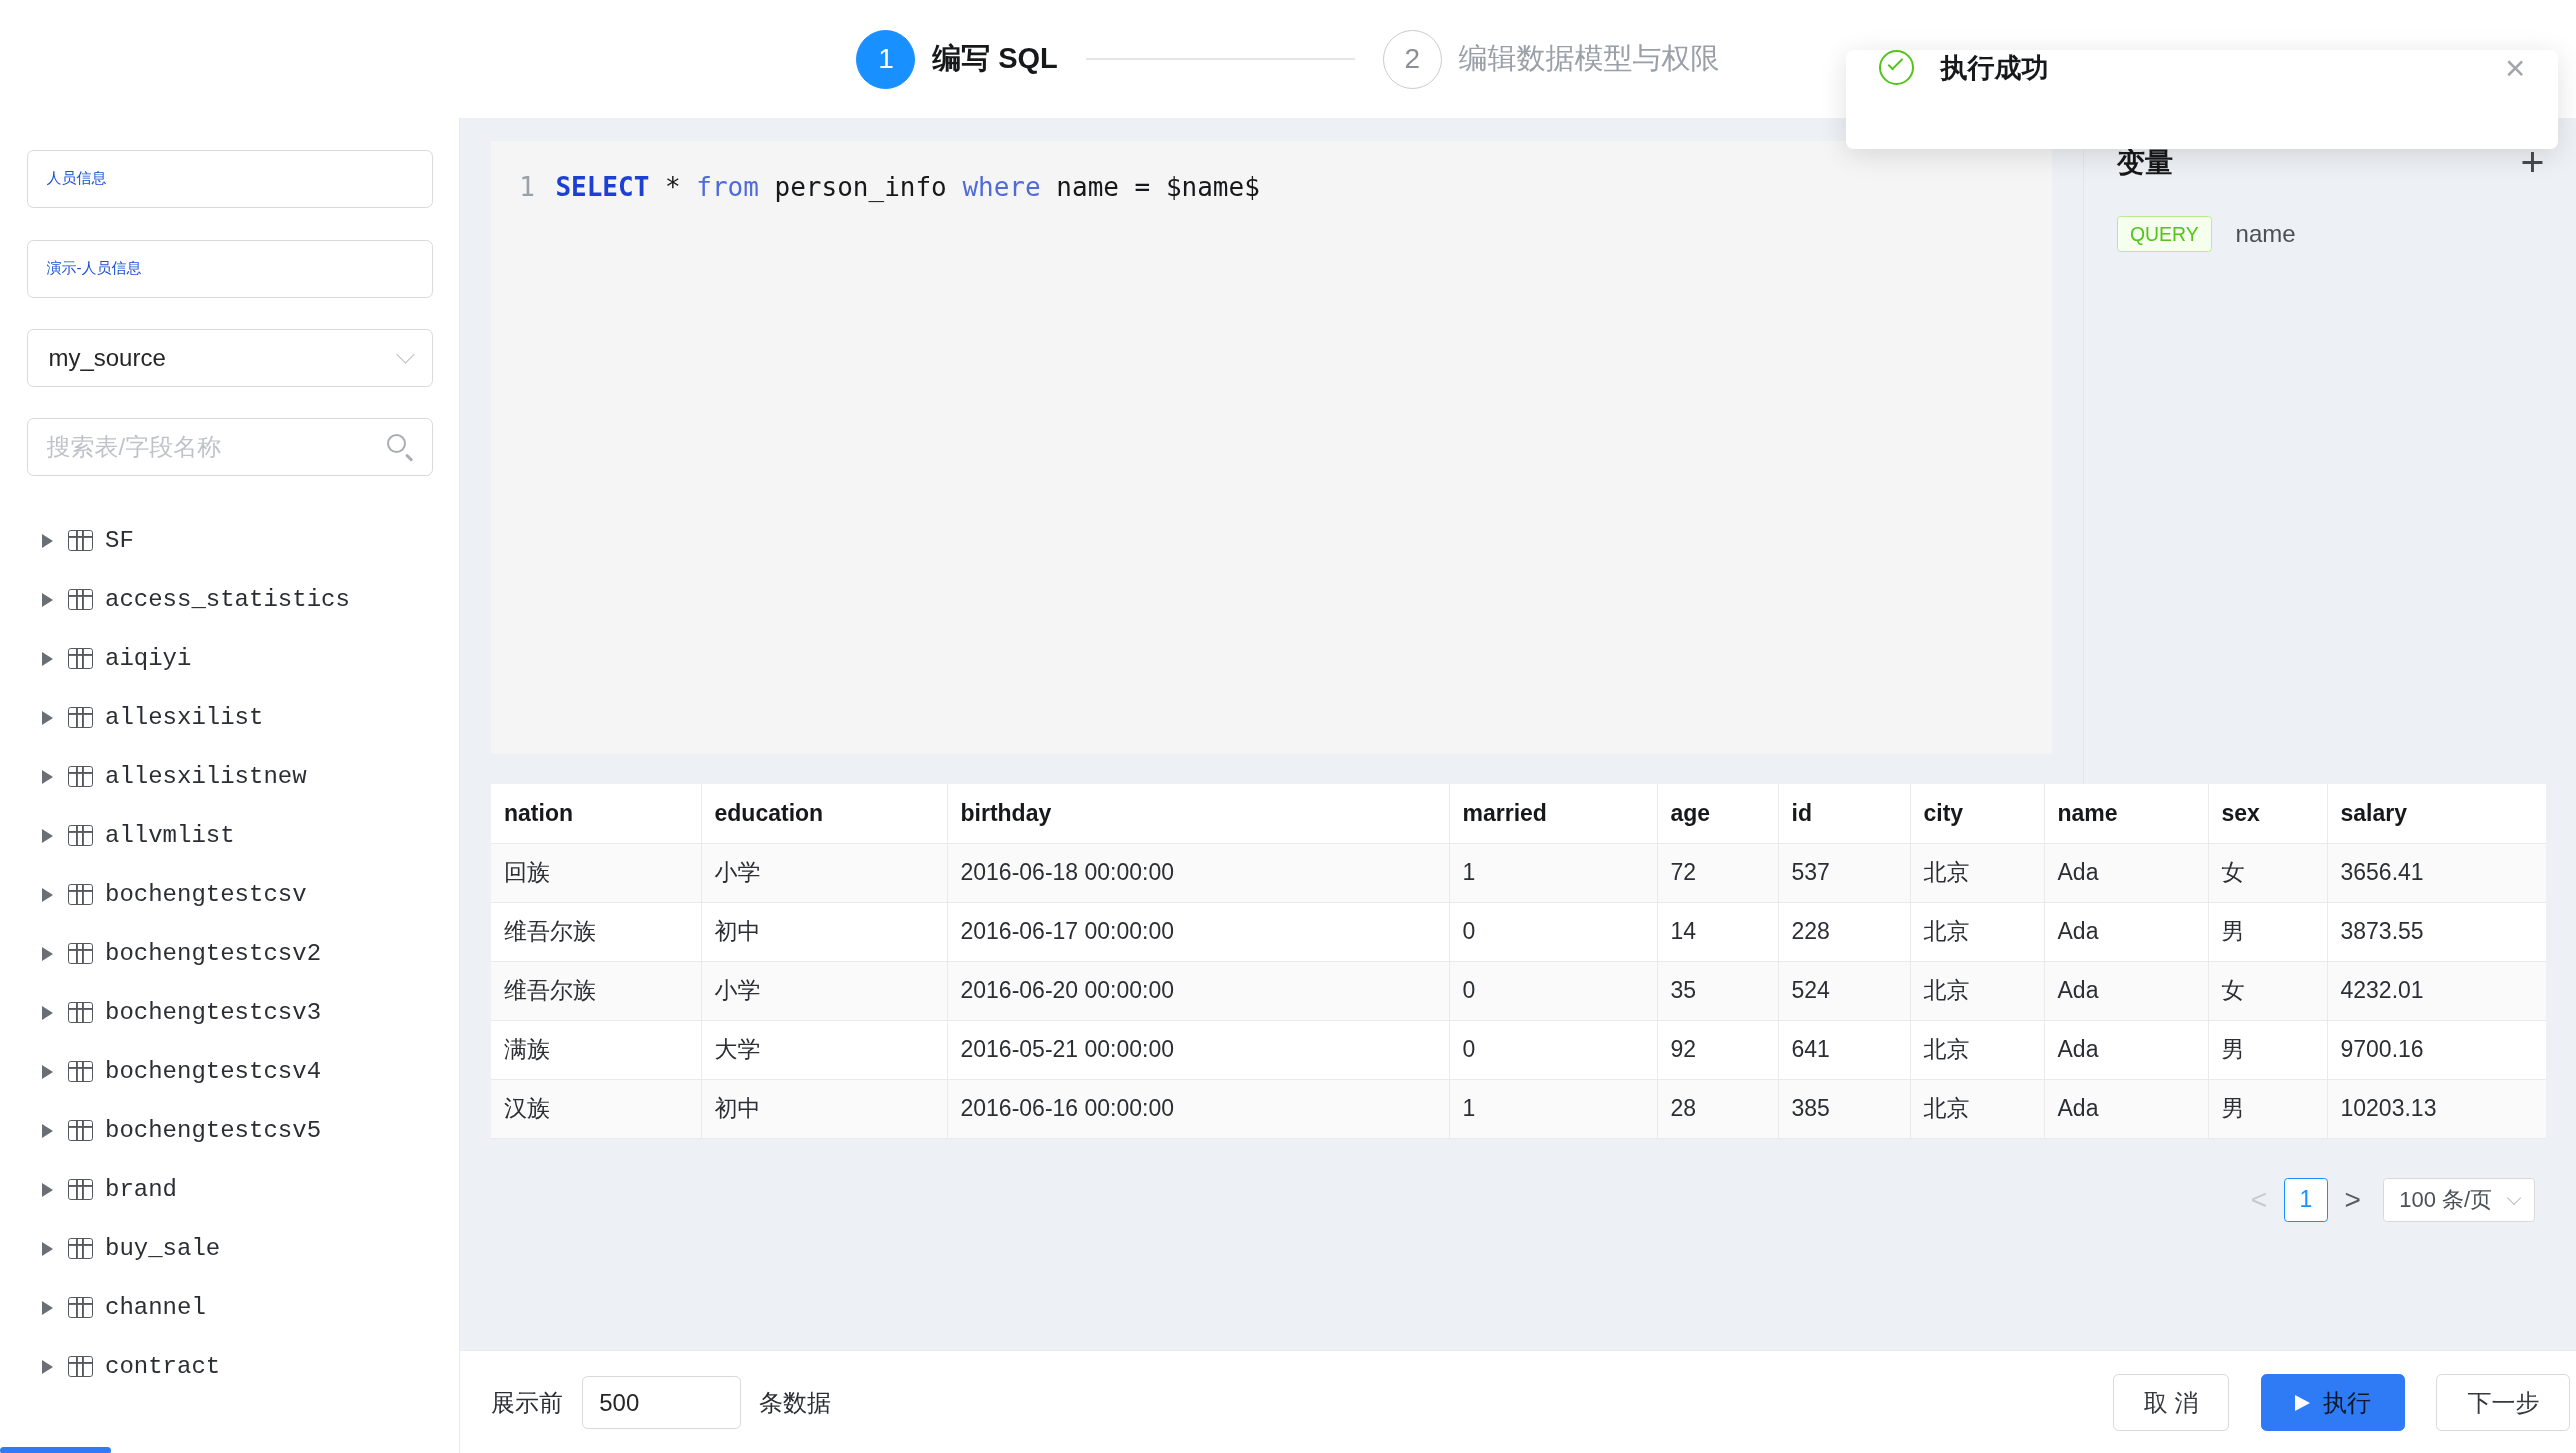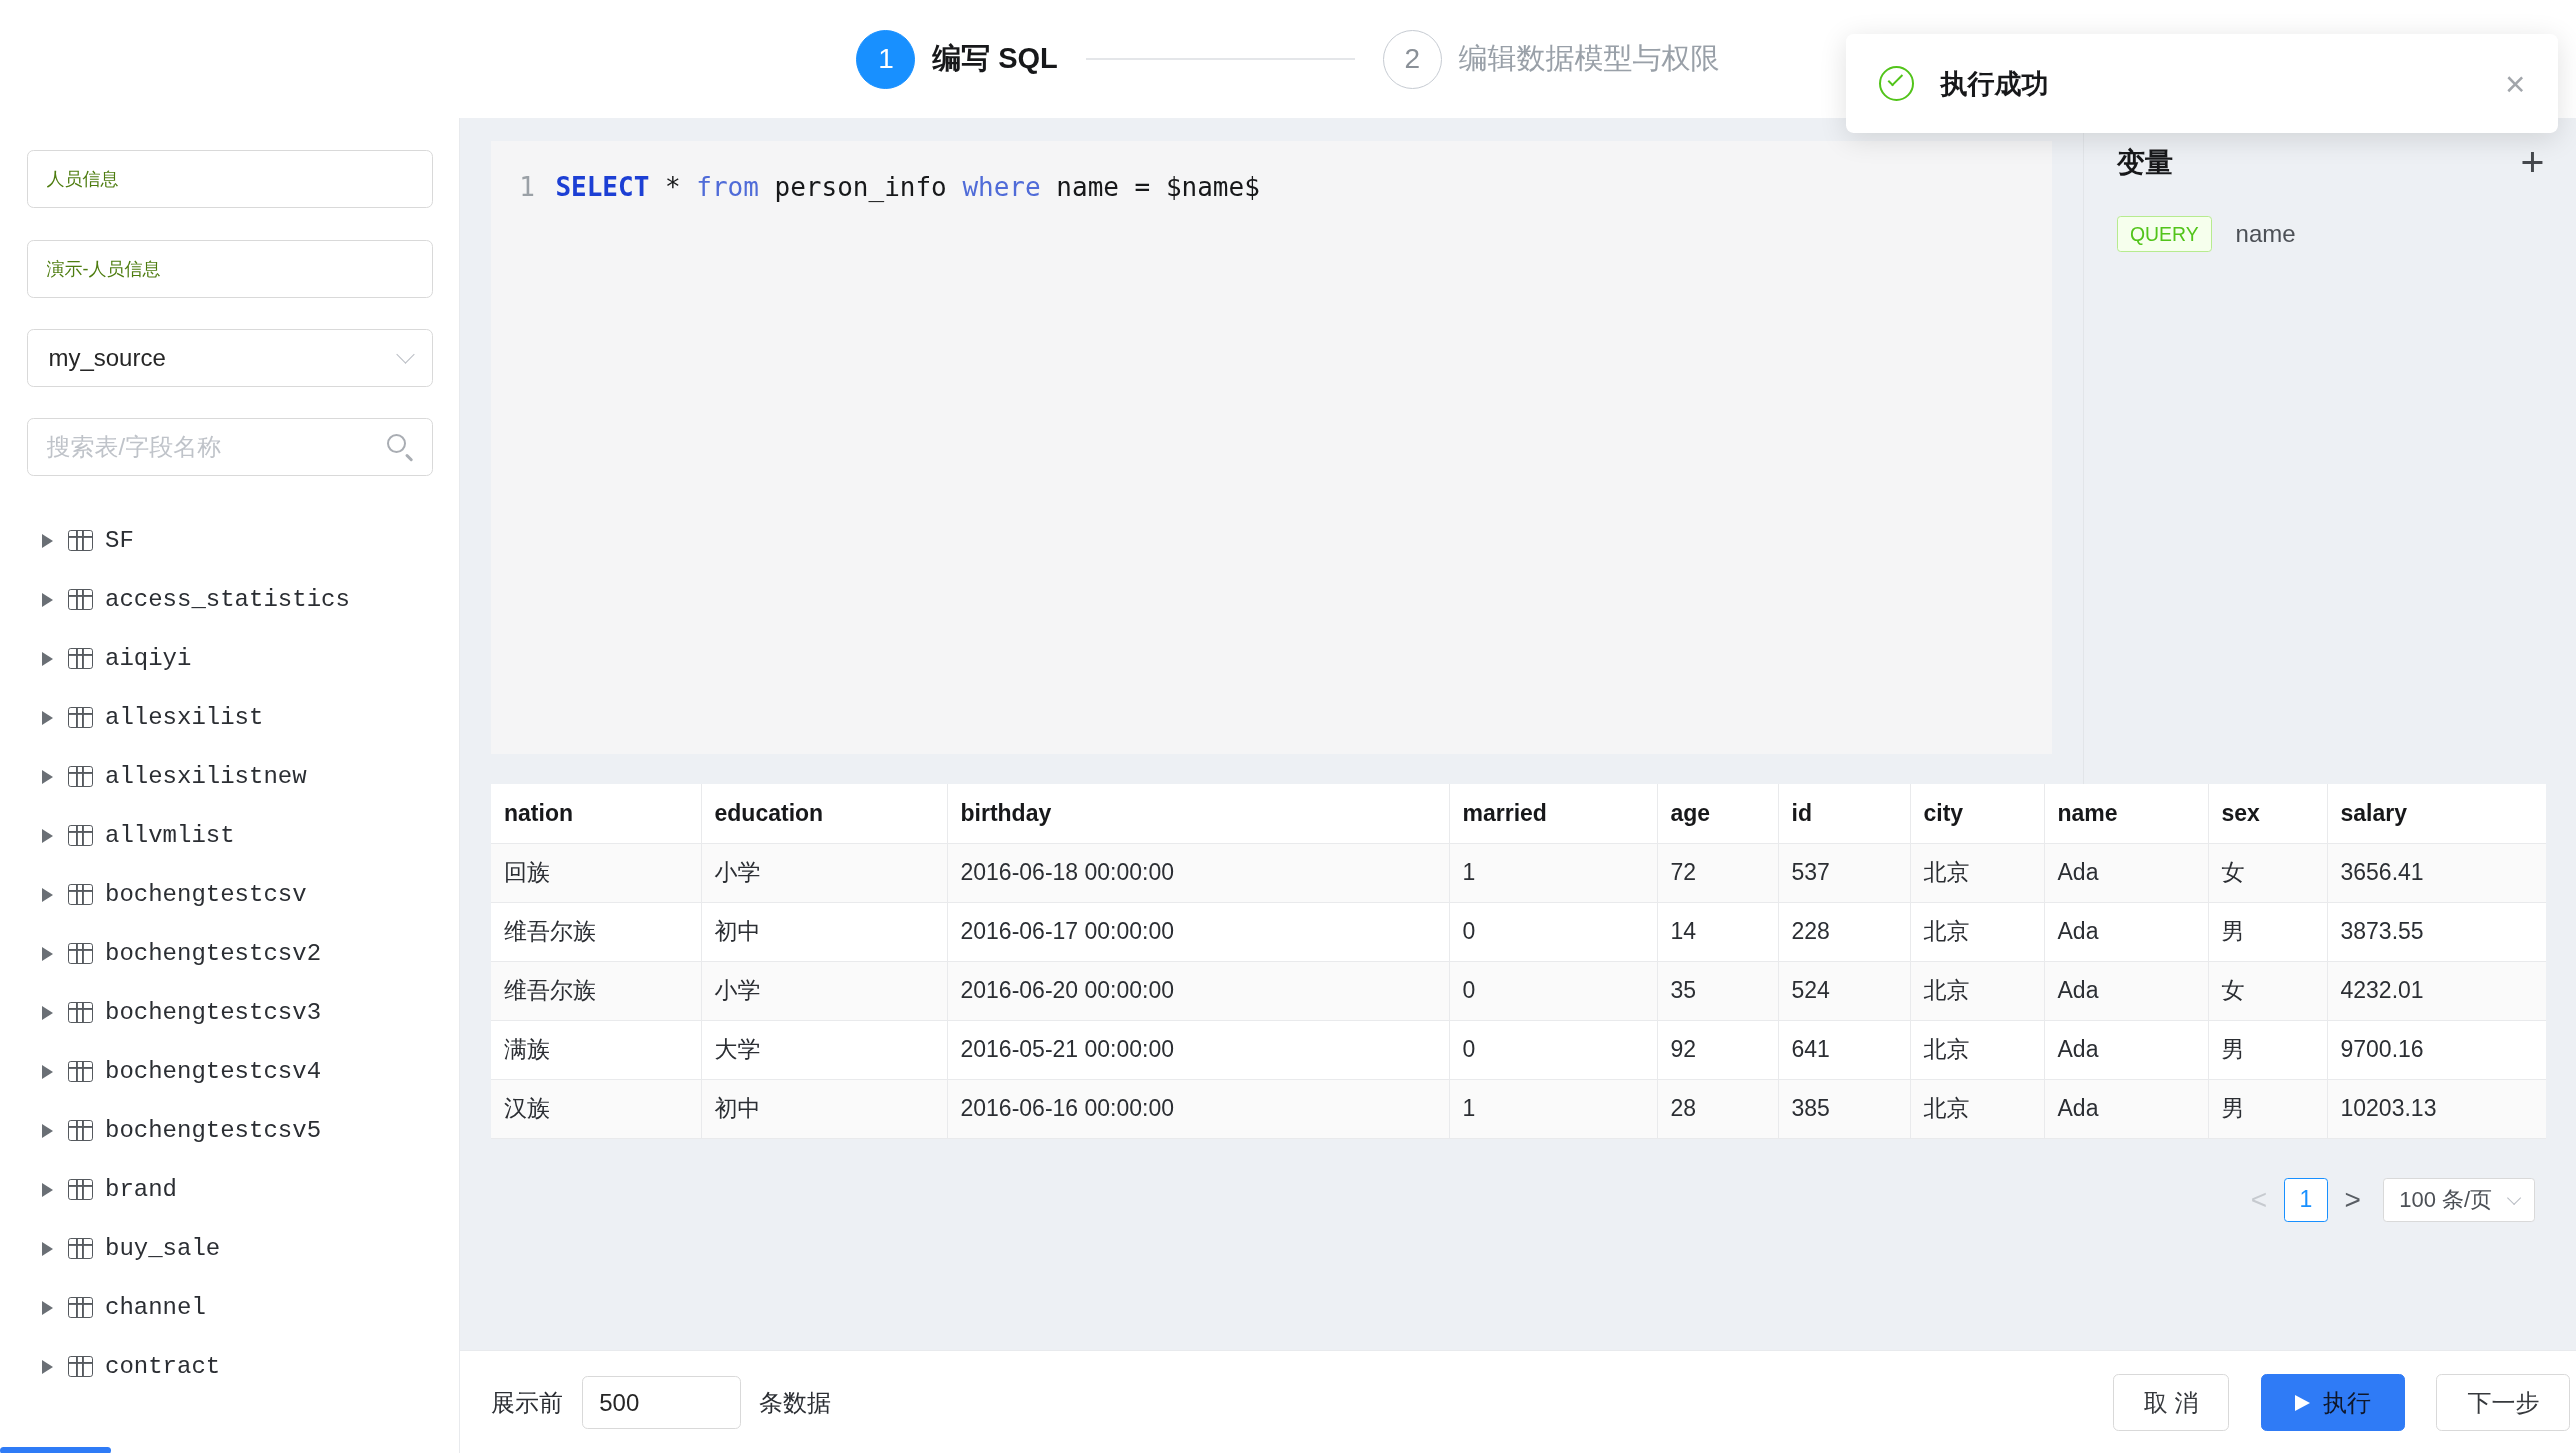--- a/index.html
+++ b/index.html
@@ -22,21 +22,21 @@
   .step-label { margin-left: 16.7px; font-size: 29px; color: #99a0a8; white-space: nowrap; }
   .step-label.active { color: #17181a; font-weight: 700; }
   .step-line { width: 269px; height: 1.9px; background: #e4e6e9; margin: 0 28px; }
 
   
   .bodyrow { display: flex; height: 1336px; }
 
   
   .sidebar { width: 460px; flex: none; background: #fff; border-right: 0.9px solid #e8eaed; padding: 31.5px 28px 0 27px; overflow: hidden; }
   .sb-input, .sb-select, .sb-search { width: 406px; height: 58px; border: 0.9px solid #d9d9d9; border-radius: 6.5px; background: #fff; }
-  .sb-input { display: block; padding: 0 18.5px; font-size: 18px; color: #4d7c0f; outline: none; font-family: inherit; }
+  .sb-input { display: block; padding: 0 18.5px; font-size: 15px; color: #1d4ed8; outline: none; font-family: inherit; }
   .sb-input + .sb-input { margin-top: 32px; }
   .sb-select { margin-top: 31.5px; display: flex; align-items: center; padding: 0 20.4px; font-size: 24px; color: #262626; cursor: pointer; }
   .chev { width: 13px; height: 13px; border-right: 1.9px solid #b9bdc4; border-bottom: 1.9px solid #b9bdc4; transform: rotate(45deg); margin-left: auto; margin-top: -7.4px; flex: none; }
   .sb-search { margin-top: 31px; display: flex; align-items: center; padding: 0 16.7px 0 0; }
   .search-input { flex: 1; border: none; outline: none; background: transparent; height: 100%; padding: 0 18.5px; font-size: 24px; color: #262626; font-family: inherit; min-width: 0; }
   .search-input::placeholder { color: #bfc3c9; }
   .search-icon { position: relative; width: 30px; height: 30px; flex: none; }
   .search-icon::before { content: ""; position: absolute; left: 1.9px; top: 1.9px; width: 15px; height: 15px; border: 2.8px solid #a9adb3; border-radius: 50%; }
   .search-icon::after { content: ""; position: absolute; left: 20.4px; top: 21px; width: 9.3px; height: 2.8px; background: #a9adb3; transform: rotate(45deg); transform-origin: left center; border-radius: 1.9px; }
 
@@ -107,22 +107,22 @@
   .footer { height: 104px; background: #fff; border-top: 0.9px solid #e8eaed; display: flex; align-items: center; padding: 0 5.6px 0 31px; flex: none; }
   .f-label { font-size: 24px; color: #2b2e33; white-space: nowrap; }
   .f-input { width: 159px; height: 53px; border: 0.9px solid #d9d9d9; border-radius: 5.6px; margin: 0 18.5px; padding: 0 16.7px; font-size: 24px; color: #262626; outline: none; font-family: inherit; }
   .f-actions { margin-left: auto; display: flex; align-items: center; gap: 31.5px; }
   .btn { height: 57px; padding: 0 30px; border: 0.9px solid #d9d9d9; border-radius: 5.6px; background: #fff; font-size: 24px; color: #36393d; cursor: pointer; font-family: inherit; display: flex; align-items: center; white-space: nowrap; }
   .btn.primary { background: #2f7bf6; border-color: #2f7bf6; color: #0f172a; padding: 0 33px; }
   .play-icon { width: 0; height: 0; border-left: 15px solid #fff; border-top: 8.3px solid transparent; border-bottom: 8.3px solid transparent; margin-right: 13px; }
 
   
   .toast {
-    position: absolute; top: 34px; right: 17.6px; width: 712px; height: 99px; background: #fff; border-radius: 7.4px;
-    box-shadow: 0 5.6px 28px rgba(0,0,0,0.12); display: flex; align-items: center; padding: 0 33px; z-index: 50;
+    position: absolute; top: 50px; right: 17.6px; width: 712px; height: 99px; background: #fff; border-radius: 7.4px;
+    box-shadow: 0 5.6px 28px rgba(0,0,0,0.12); display: flex; align-items: flex-start; padding: 0 33px; z-index: 50;
   }
   .check-ring { width: 35px; height: 35px; border: 2.8px solid #52c41a; border-radius: 50%; position: relative; flex: none; }
   .check-ring .check { position: absolute; left: 6.5px; top: 7.4px; width: 15px; height: 7.4px; border-left: 2.8px solid #52c41a; border-bottom: 2.8px solid #52c41a; transform: rotate(-45deg); }
   .toast-msg { margin-left: 26px; font-size: 27px; font-weight: 600; color: #17181a; }
   .toast-close { margin-left: auto; font-size: 35px; color: #a2a6ab; cursor: pointer; line-height: 1; }
 
   .hthumb { position: absolute; left: 0; bottom: 0; width: 111px; height: 7.4px; background: #2f7bf6; border-radius: 3.7px; }
 </style>
 </head>
 <body>

